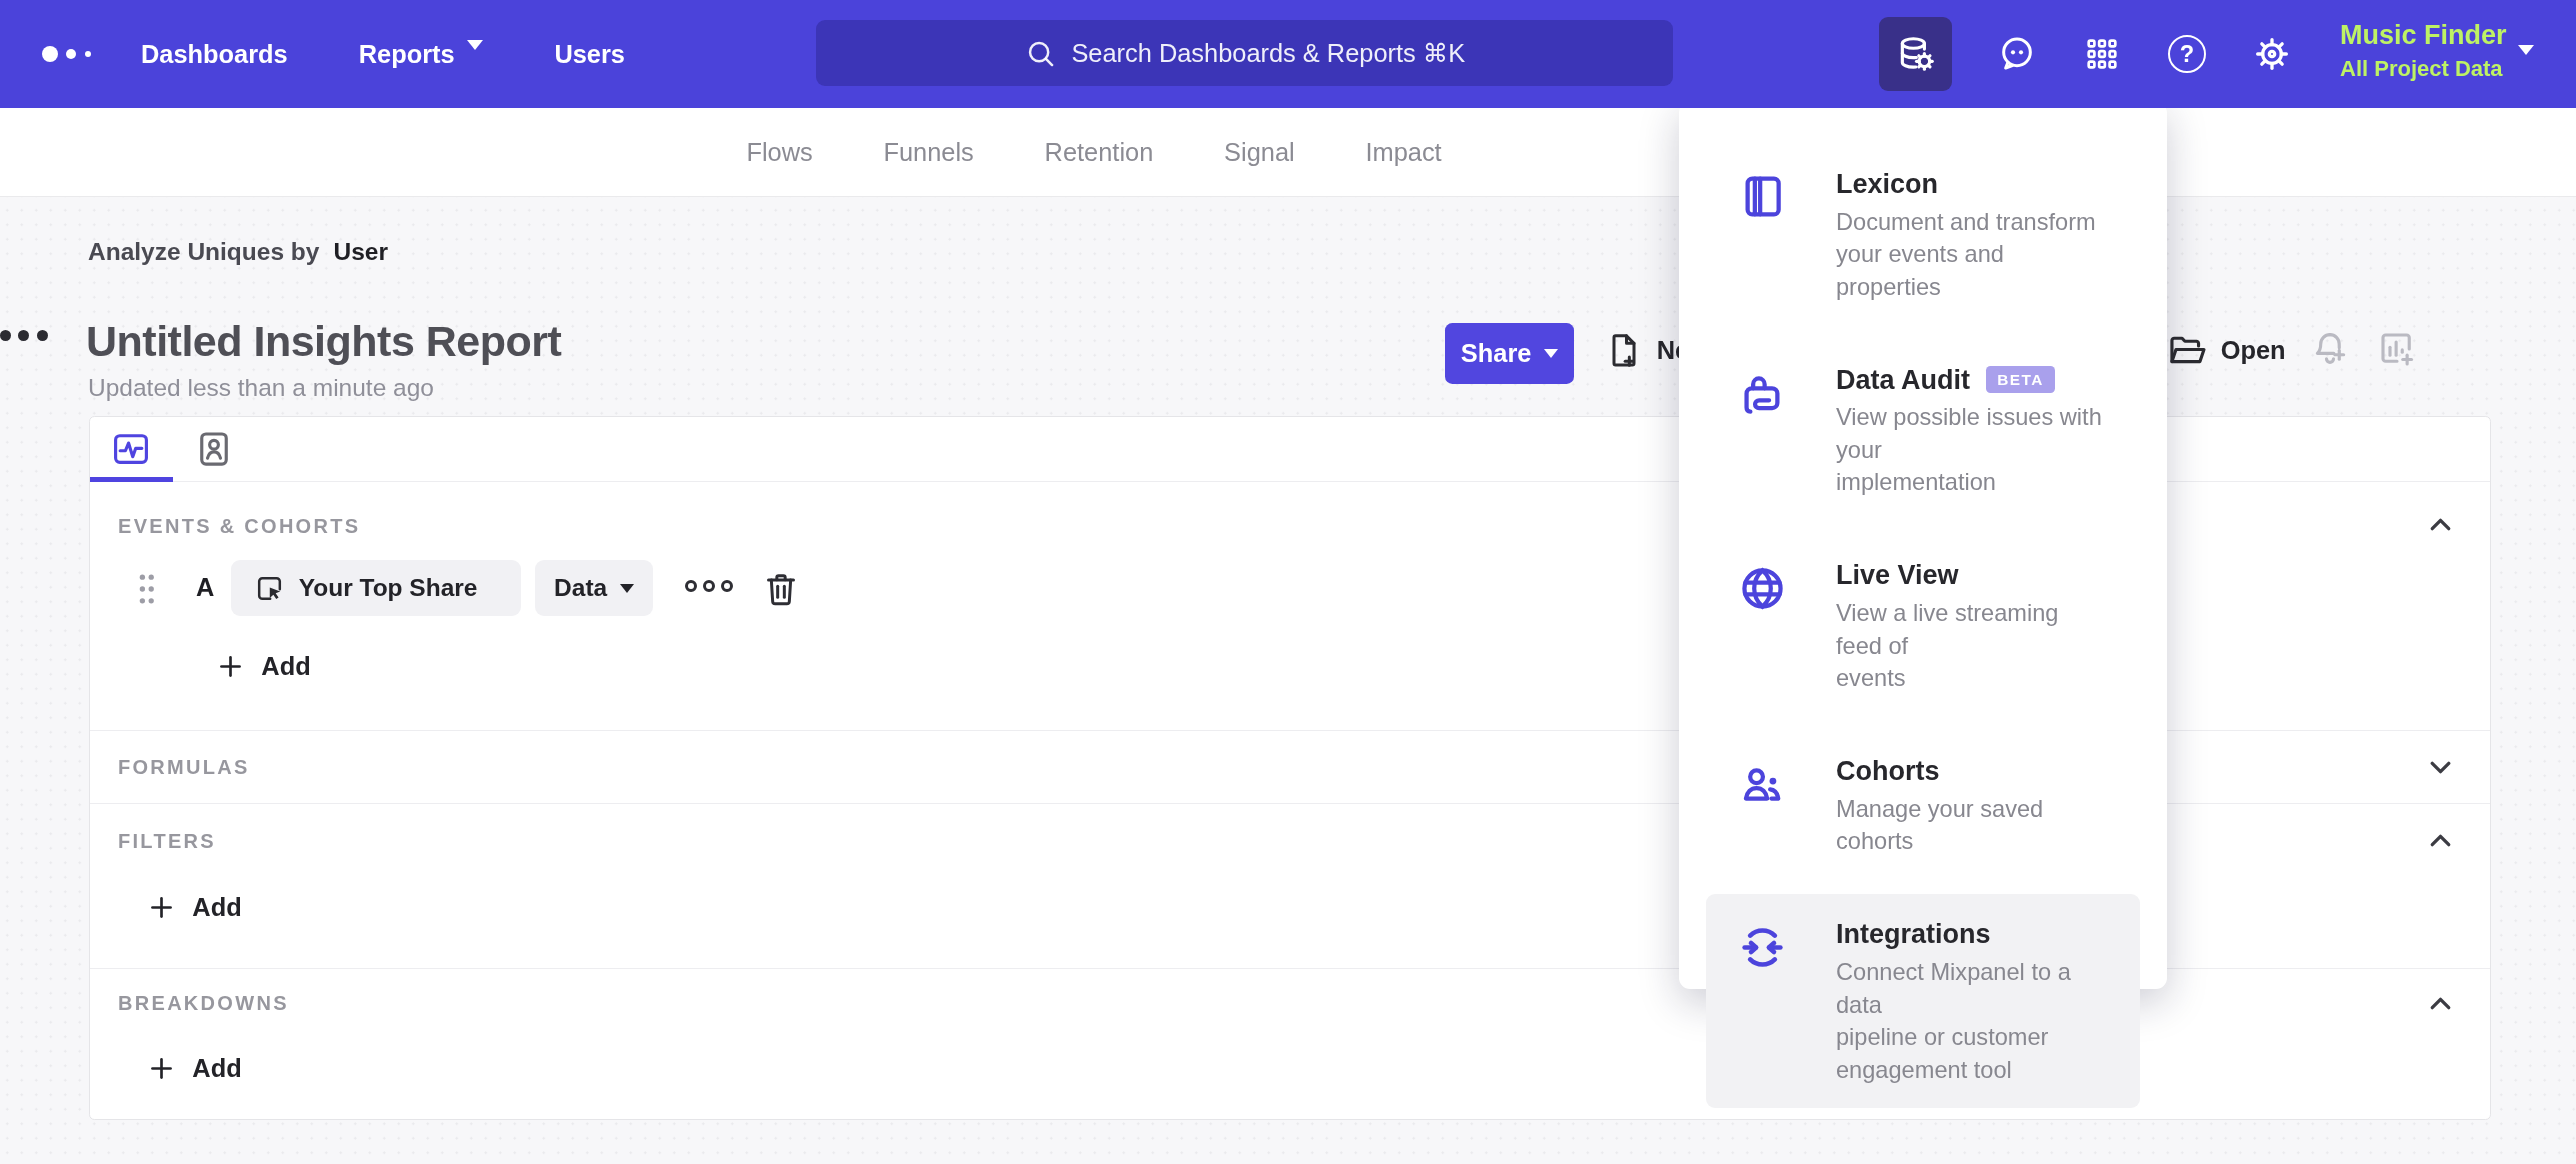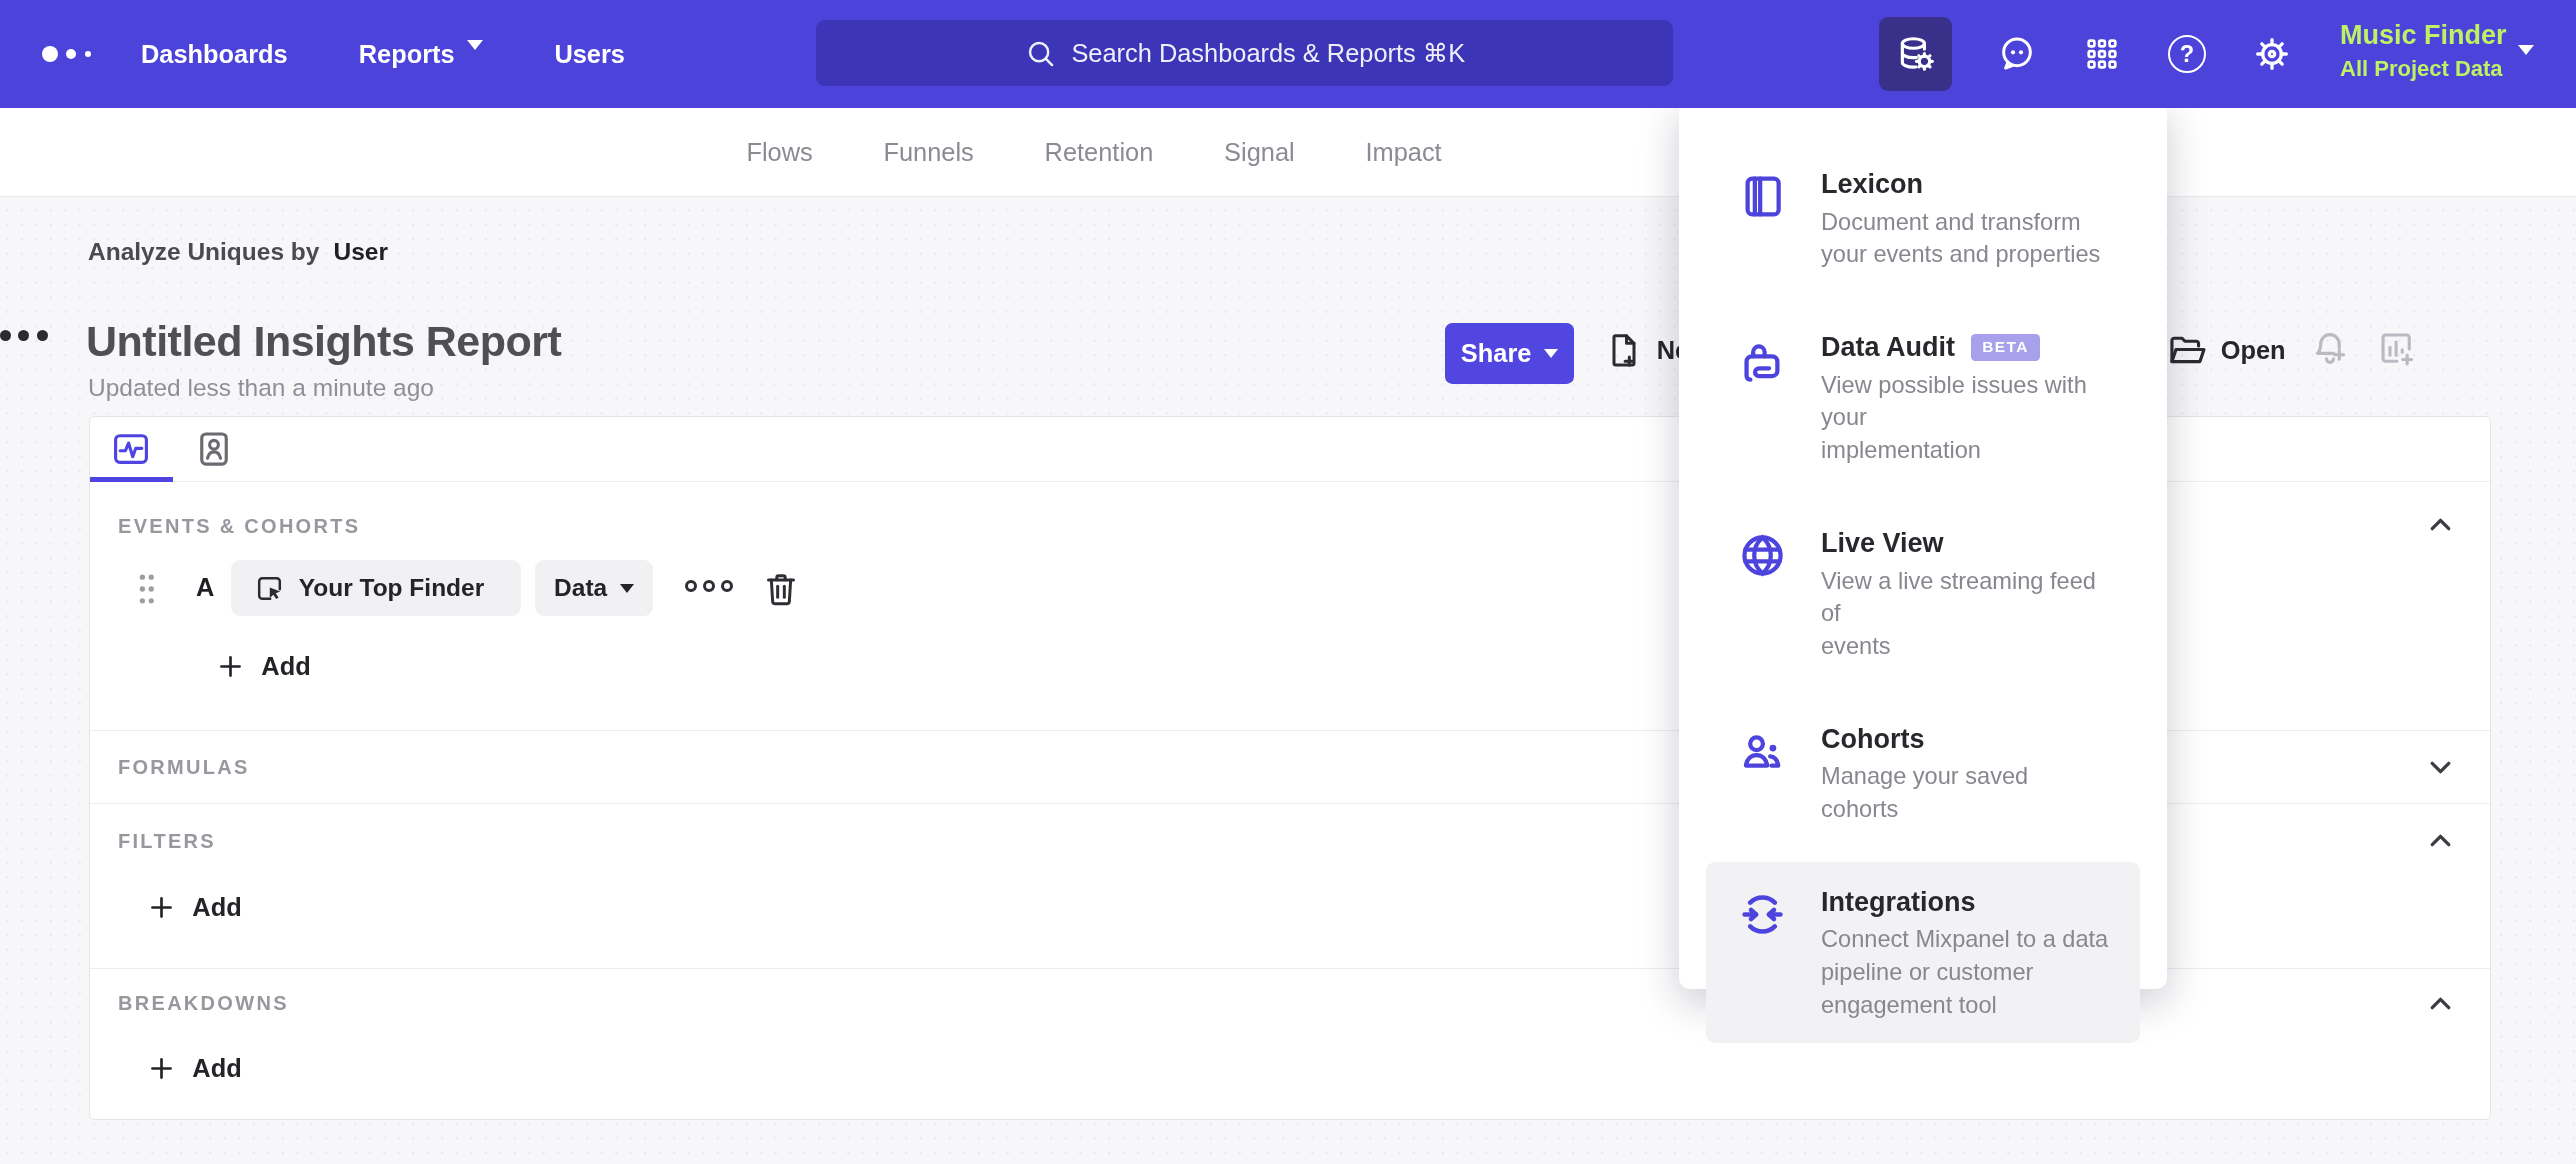--- a/index.html
+++ b/index.html
@@ -75,21 +75,21 @@
   .pill-metric{left:445px;width:118px;justify-content:center;}
   .pill .mini-caret{width:0;height:0;border-left:7.3px solid transparent;border-right:7.3px solid transparent;border-top:9px solid #232328;}
   .row-dots{position:absolute;left:595px;top:20px;display:flex;gap:6.3px;cursor:pointer;}
   .row-dots i{width:11.8px;height:11.8px;border:3.2px solid #2e2e34;border-radius:50%;}
   .trash{position:absolute;left:671px;top:9px;width:40px;height:40px;color:#2e2e34;cursor:pointer;}
   .add-btn{position:absolute;display:flex;align-items:center;gap:16.3px;font-size:25.4px;font-weight:600;color:#232328;cursor:pointer;height:40px;}
   .add-btn svg{width:29px;height:29px;}
   
   .menu{position:absolute;left:1679px;top:102px;width:488px;height:887px;background:#fff;border-radius:11px;
     box-shadow:0 12.7px 40px rgba(25,25,60,.22);z-index:20;padding:42px 0;}
-  .menu-item{margin:0 27px 14.5px 27px;padding:22px 31px;border-radius:9px;display:flex;gap:33px;cursor:pointer;}
+  .menu-item{margin:0 27px 14.5px 27px;padding:22px 31px;border-radius:9px;display:flex;gap:48px;cursor:pointer;}
   .menu-item.hl{background:#f2f2f4;}
   .mi-icon{width:51px;height:51px;flex:0 0 51px;color:#4c44dc;margin-top:5.4px;}
   .mi-title-row{display:flex;align-items:center;gap:16.3px;}
   .mi-title{font-size:27px;font-weight:700;color:#27272c;line-height:36px;}
   .badge{background:#a9a0ec;color:#fff;font-size:15.4px;font-weight:700;letter-spacing:1.4px;border-radius:4.5px;padding:4.5px 11px;}
   .mi-desc{font-size:23.6px;color:#87878f;line-height:1.38;white-space:pre-line;margin-top:3.6px;max-width:327px;}
 </style>
 </head>
 <body>
 
@@ -295,21 +295,21 @@
           <circle cx="11" cy="13" r="1.8"></circle>
         <circle cx="5" cy="21" r="1.8"></circle>
           <circle cx="11" cy="21" r="1.8"></circle>
       </svg>
       <div class="letter">A</div>
       <div class="pill pill-event">
         <svg width="33" height="33" viewBox="0 0 24 24" fill="none" stroke="#2b2b30" stroke-width="1.8" stroke-linecap="round" stroke-linejoin="round">
           <path d="M12.5 19.5H6.8a2.3 2.3 0 0 1-2.3-2.3V6.8a2.3 2.3 0 0 1 2.3-2.3h10.4a2.3 2.3 0 0 1 2.3 2.3v5.7"></path>
           <path d="M12.2 11.2l7.6 2.9-3.3 1.3 2.1 3.2-1.7 1.1-2.1-3.2-2.6 2.4z" fill="#2b2b30" stroke="none"></path>
         </svg>
-        <span>Your Top Finder</span>
+        <span>Your Top Share</span>
       </div>
       <div class="pill pill-metric">
         <span>Data</span>
         <span class="mini-caret"></span>
       </div>
       <div class="row-dots">
           <i></i>
           <i></i>
           <i></i>
         </div>

